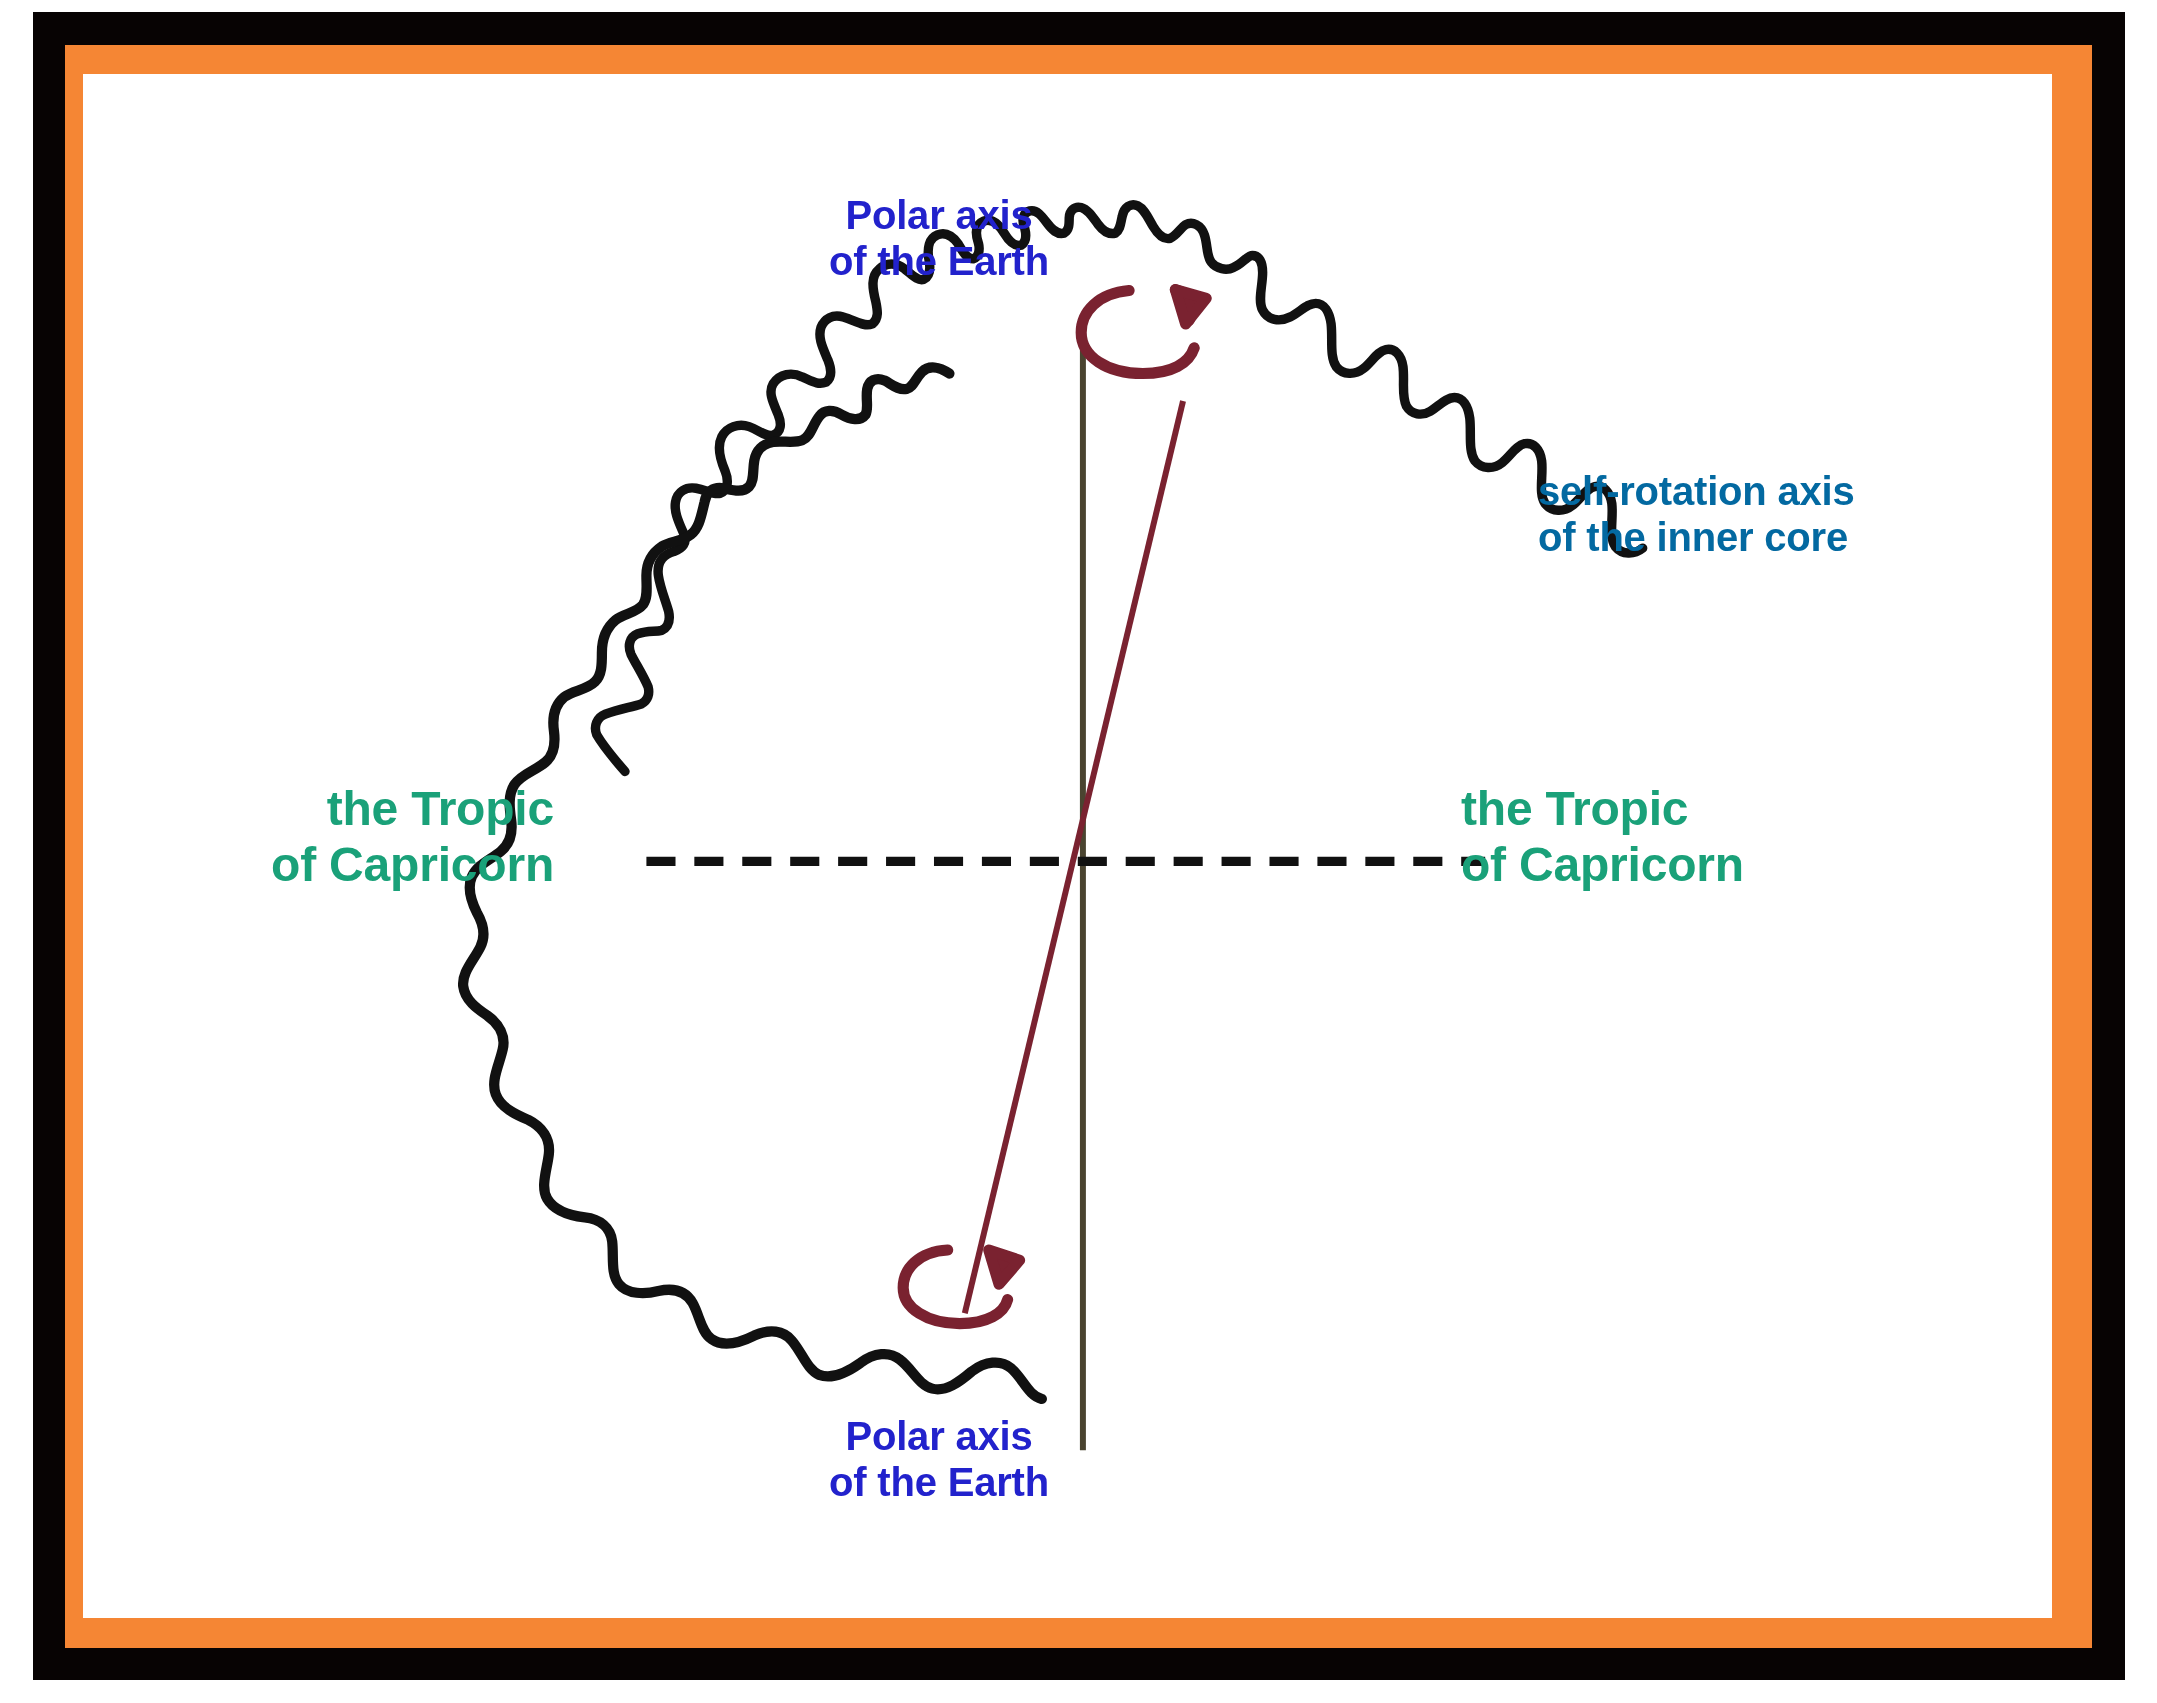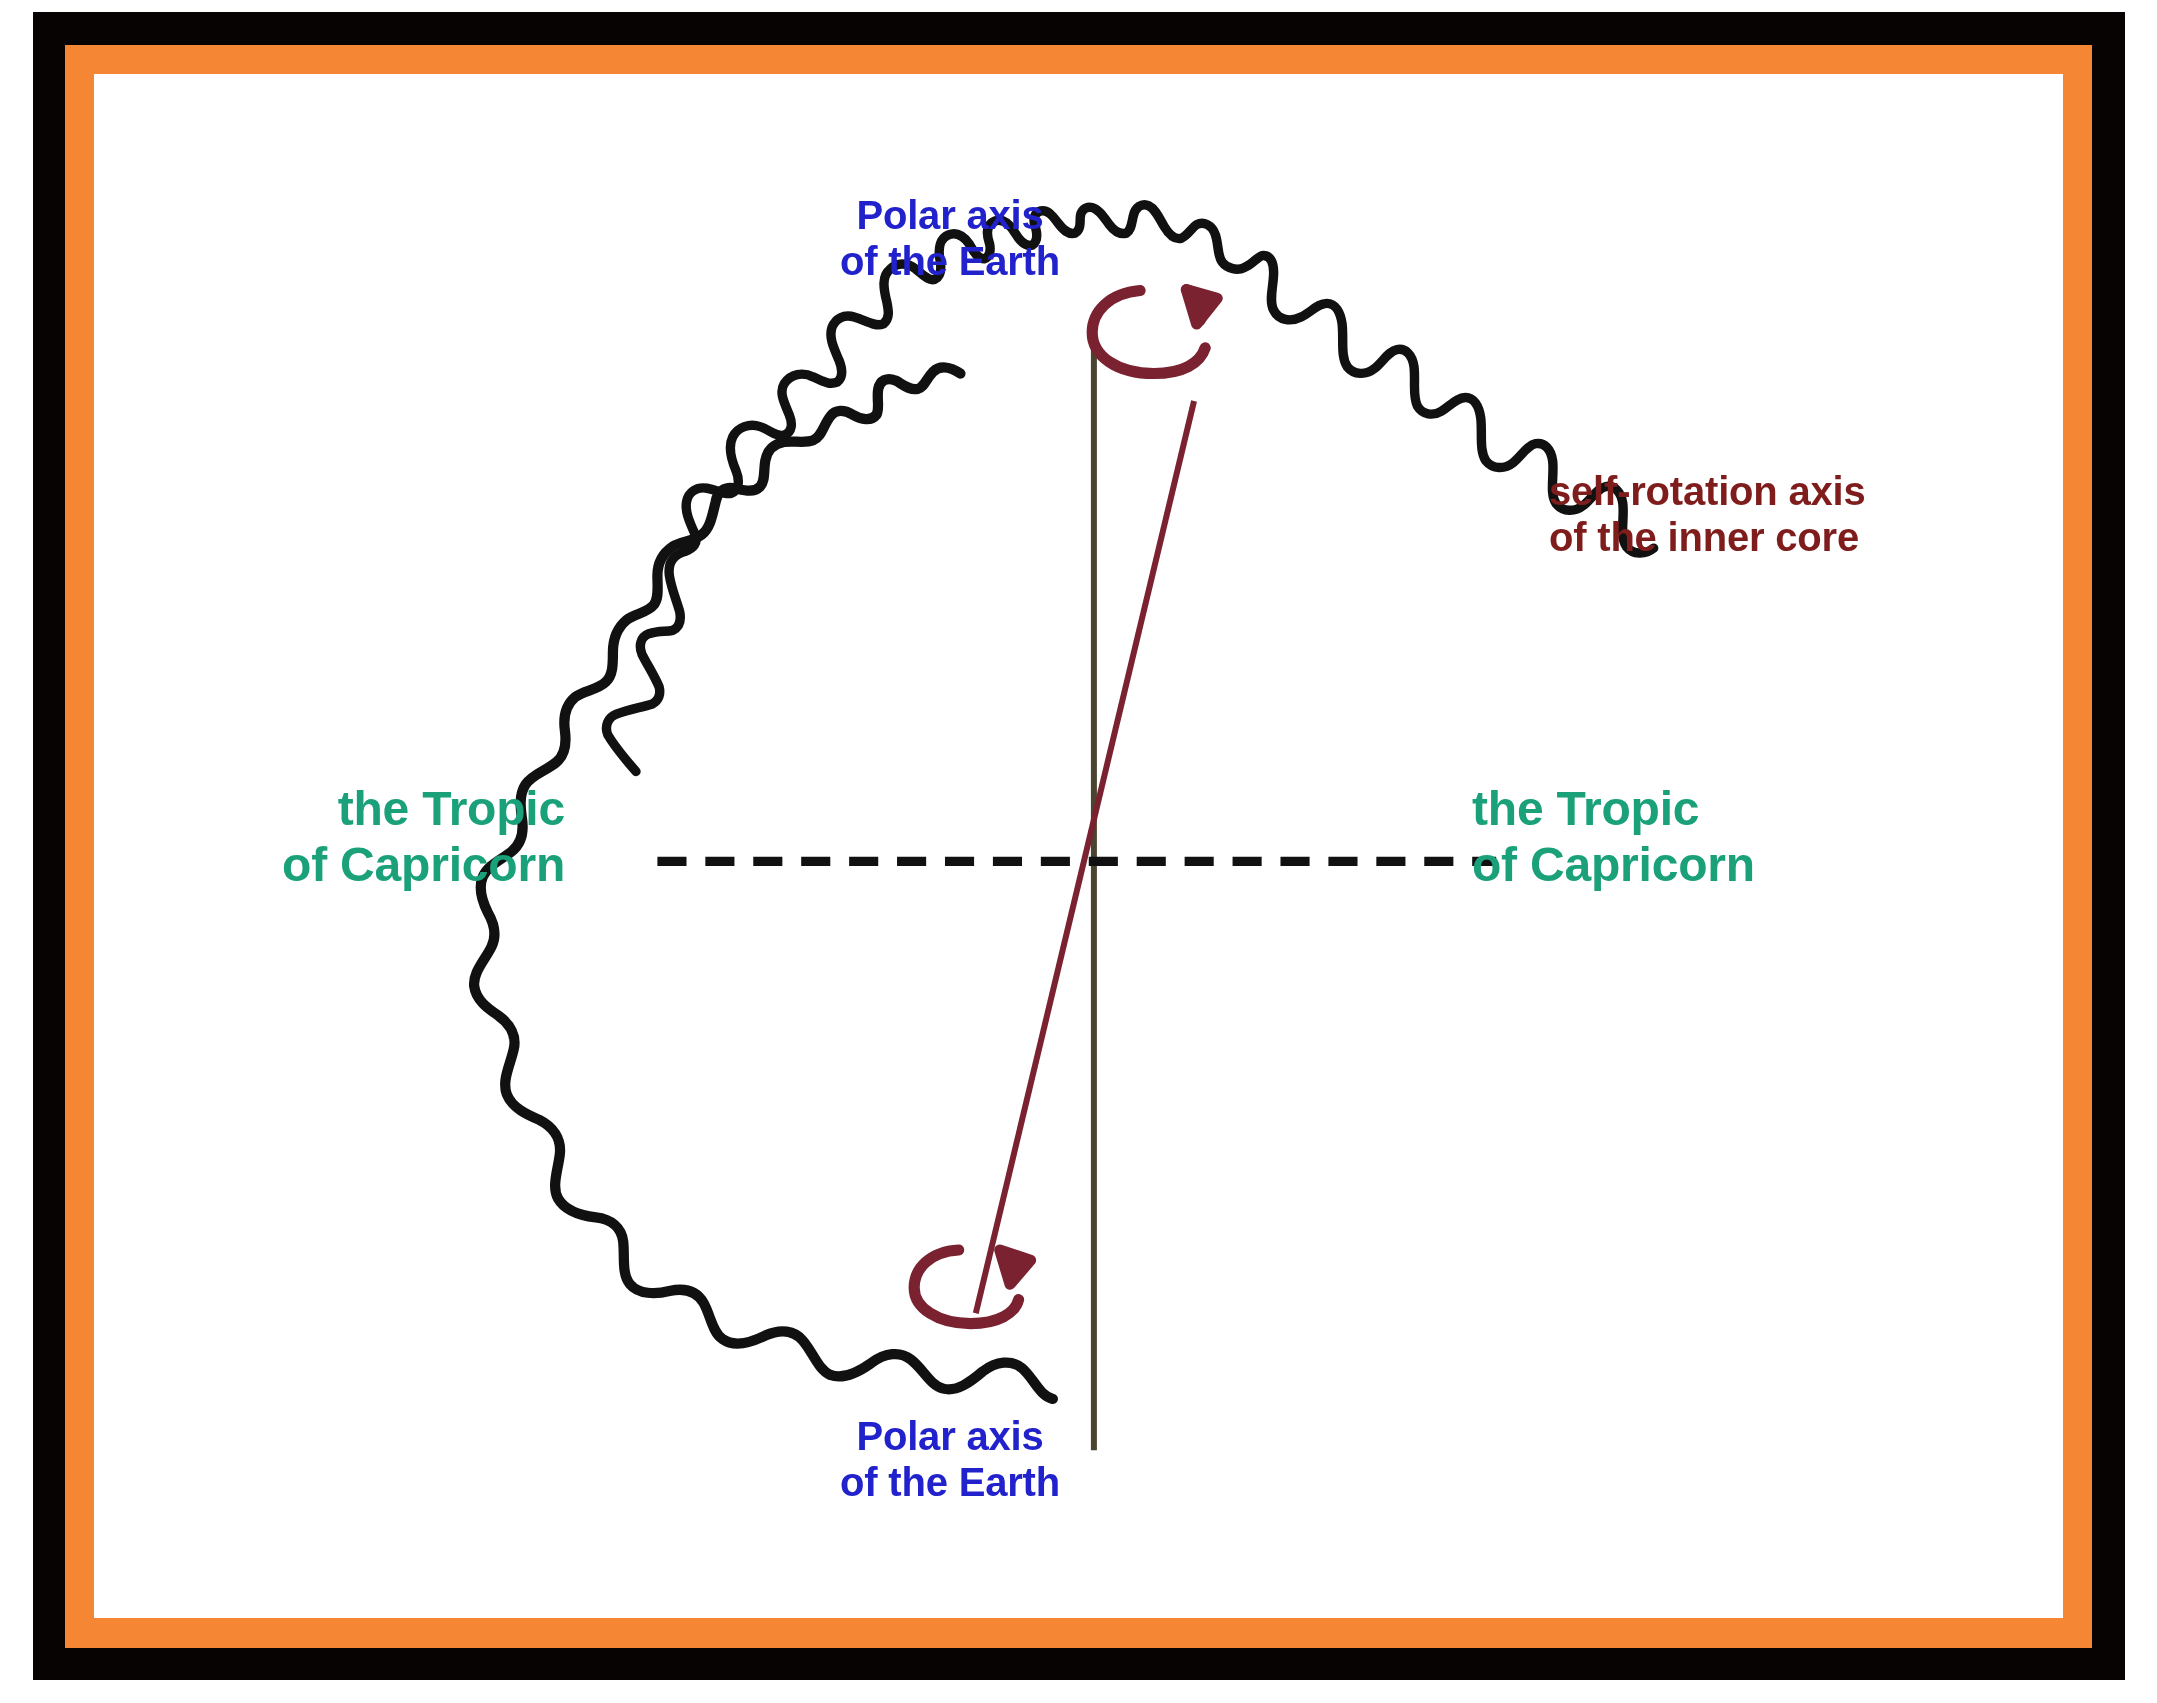--- a/index.html
+++ b/index.html
@@ -31,39 +31,39 @@
     position: absolute;
     left: 65px;
     top: 45px;
     width: 2027px;
     height: 1603px;
     background: #f58634;
     box-sizing: border-box;
   }
   #canvas {
     position: absolute;
-    left: 94px;
+    left: 83px;
     top: 74px;
     width: 1969px;
     height: 1544px;
     background: #ffffff;
     overflow: hidden;
   }
 
   
   .label {
     position: absolute;
     font-weight: bold;
     line-height: 1.16;
     white-space: pre-line;
     letter-spacing: -0.2px;
   }
   .lbl-blue   { color: #2222cc; font-size: 40px; text-align: center; }
   .lbl-green  { color: #1aa179; font-size: 48px; }
-  .lbl-crimson{ color: #7f1d1d; font-size: 40px; }
+  .lbl-crimson{ color: #0369a1; font-size: 40px; }
 
   #label-polar-top    { left: 685px; top: 118px;  width: 342px; }
   #label-polar-bottom { left: 685px; top: 1339px; width: 342px; }
   #label-tropic-left  { left: 111px; top: 707px;  width: 360px; text-align: right;}
   #label-tropic-right { left: 1378px;top: 707px;  width: 368px; text-align: left;}
   #label-selfrot      { left: 1455px;top: 394px;  width: 479px; }
 
   .svg-layer {
     position: absolute;
     left: 0; top: 0;

